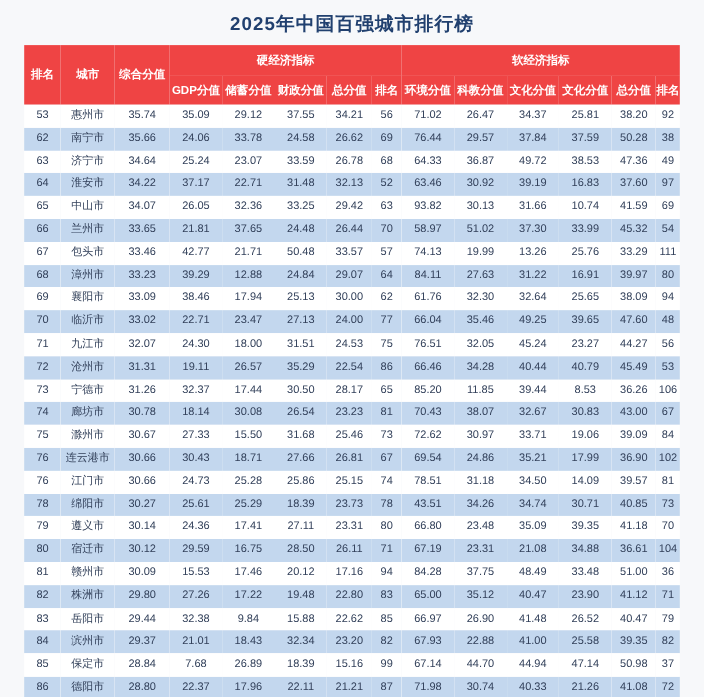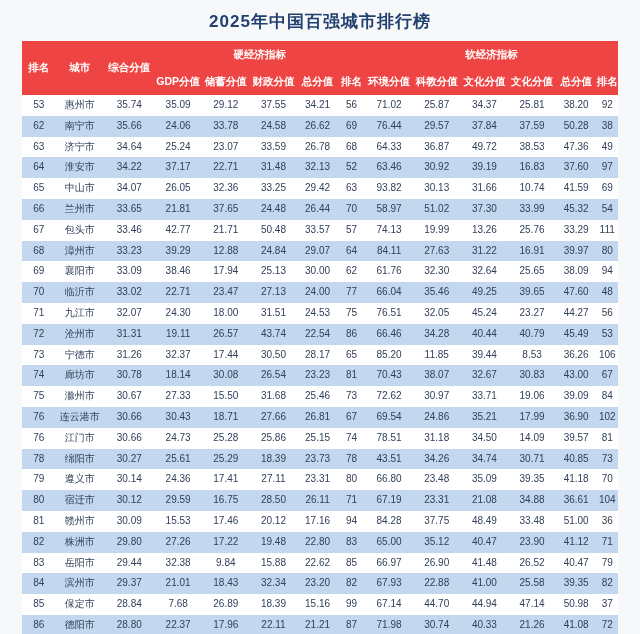--- a/index.html
+++ b/index.html
@@ -95,21 +95,21 @@
       <tr>
         <td>53</td>
         <td>惠州市</td>
         <td>35.74</td>
         <td>35.09</td>
         <td>29.12</td>
         <td>37.55</td>
         <td>34.21</td>
         <td>56</td>
         <td>71.02</td>
-        <td>25.87</td>
+        <td>26.47</td>
         <td>34.37</td>
         <td>25.81</td>
         <td>38.20</td>
         <td>92</td>
       </tr>
       <tr>
         <td>62</td>
         <td>南宁市</td>
         <td>35.66</td>
         <td>24.06</td>
@@ -267,21 +267,21 @@
         <td>23.27</td>
         <td>44.27</td>
         <td>56</td>
       </tr>
       <tr>
         <td>72</td>
         <td>沧州市</td>
         <td>31.31</td>
         <td>19.11</td>
         <td>26.57</td>
-        <td>43.74</td>
+        <td>35.29</td>
         <td>22.54</td>
         <td>86</td>
         <td>66.46</td>
         <td>34.28</td>
         <td>40.44</td>
         <td>40.79</td>
         <td>45.49</td>
         <td>53</td>
       </tr>
       <tr>

